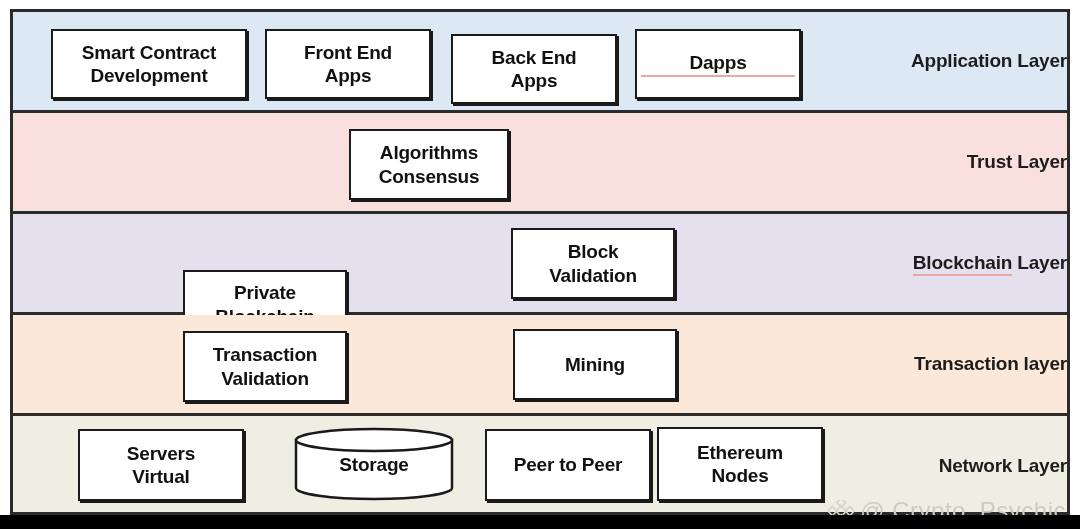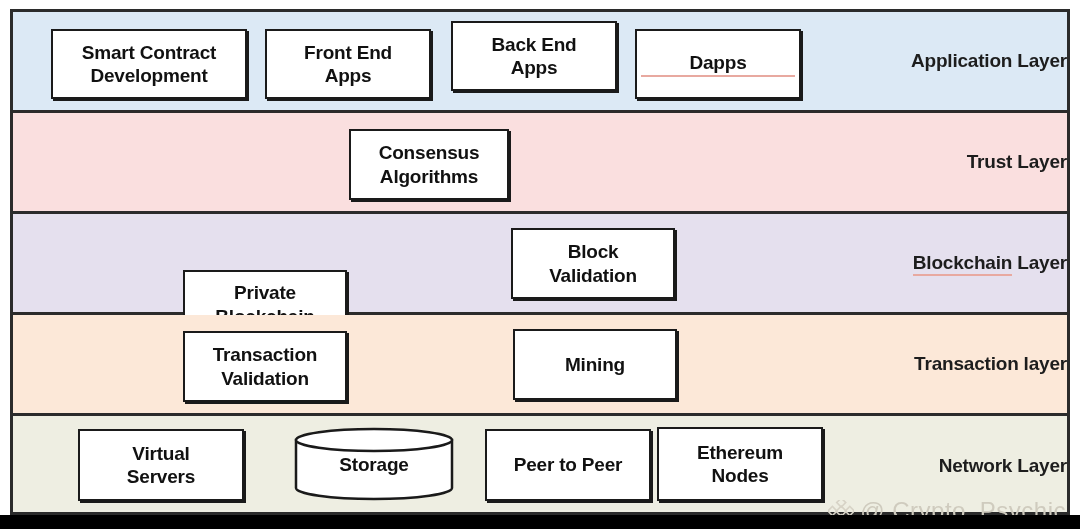--- a/index.html
+++ b/index.html
@@ -132,36 +132,36 @@
             <span class="ln">Smart Contract</span>
             <span class="ln">Development</span>
           </span>
         </div>
         <div class="node" style="left: 252px; top: 17px; width: 166px; height: 70px;">
           <span>
             <span class="ln">Front End</span>
             <span class="ln">Apps</span>
           </span>
         </div>
-        <div class="node" style="left: 438px; top: 9px; width: 166px; height: 70px;">
+        <div class="node" style="left: 438px; top: 22px; width: 166px; height: 70px;">
           <span>
             <span class="ln">Back End</span>
             <span class="ln">Apps</span>
           </span>
         </div>
         <div class="node" style="left: 622px; top: 17px; width: 166px; height: 70px;">
           <span><span class="ln spell">Dapps</span></span>
         </div>
         <div class="layer-label">Application Layer</div>
       </div>
       <div class="layer" style="top: 101px; height: 101px; background: rgb(250, 223, 223);">
         <div class="node" style="left: 336px; top: 16px; width: 160px; height: 71px;">
           <span>
+            <span class="ln">Algorithms</span>
             <span class="ln">Consensus</span>
-            <span class="ln">Algorithms</span>
           </span>
         </div>
         <div class="layer-label">Trust Layer</div>
       </div>
       <div class="layer" style="top: 202px; height: 101px; background: rgb(229, 224, 238);">
         <div class="node" style="left: 170px; top: 17px; width: 164px; height: 71px; margin-top: 39px;">
           <span><span class="ln">Private</span><span class="ln spell">Blockchain</span></span>
         </div>
         <div class="node" style="left: 498px; top: 14px; width: 164px; height: 71px;">
           <span>
@@ -181,22 +181,22 @@
         <div class="node" style="left: 500px; top: 14px; width: 164px; height: 71px;">
           <span>
             <span class="ln">Mining</span>
           </span>
         </div>
         <div class="layer-label">Transaction layer</div>
       </div>
       <div class="layer last" style="top: 404px; height: 99px; background: rgb(238, 238, 226);">
         <div class="node" style="left: 65px; top: 13px; width: 166px; height: 72px;">
           <span>
+            <span class="ln">Servers</span>
             <span class="ln">Virtual</span>
-            <span class="ln">Servers</span>
           </span>
         </div>
         <div class="cylinder" style="left: 281px; top: 11px; width: 160px; height: 74px;">
           <svg width="160" height="74" viewBox="0 0 160 74">
             <path d="M2,13 V61 A78,11 0 0 0 158,61 V13 Z" fill="#ffffff" stroke="#1a1a1a" stroke-width="2.5"></path>
             <ellipse cx="80" cy="13" rx="78" ry="11" fill="#ffffff" stroke="#1a1a1a" stroke-width="2.5"></ellipse>
           </svg>
           <span class="cyl-label">Storage</span>
         </div>
         <div class="node" style="left: 472px; top: 13px; width: 166px; height: 72px;">

